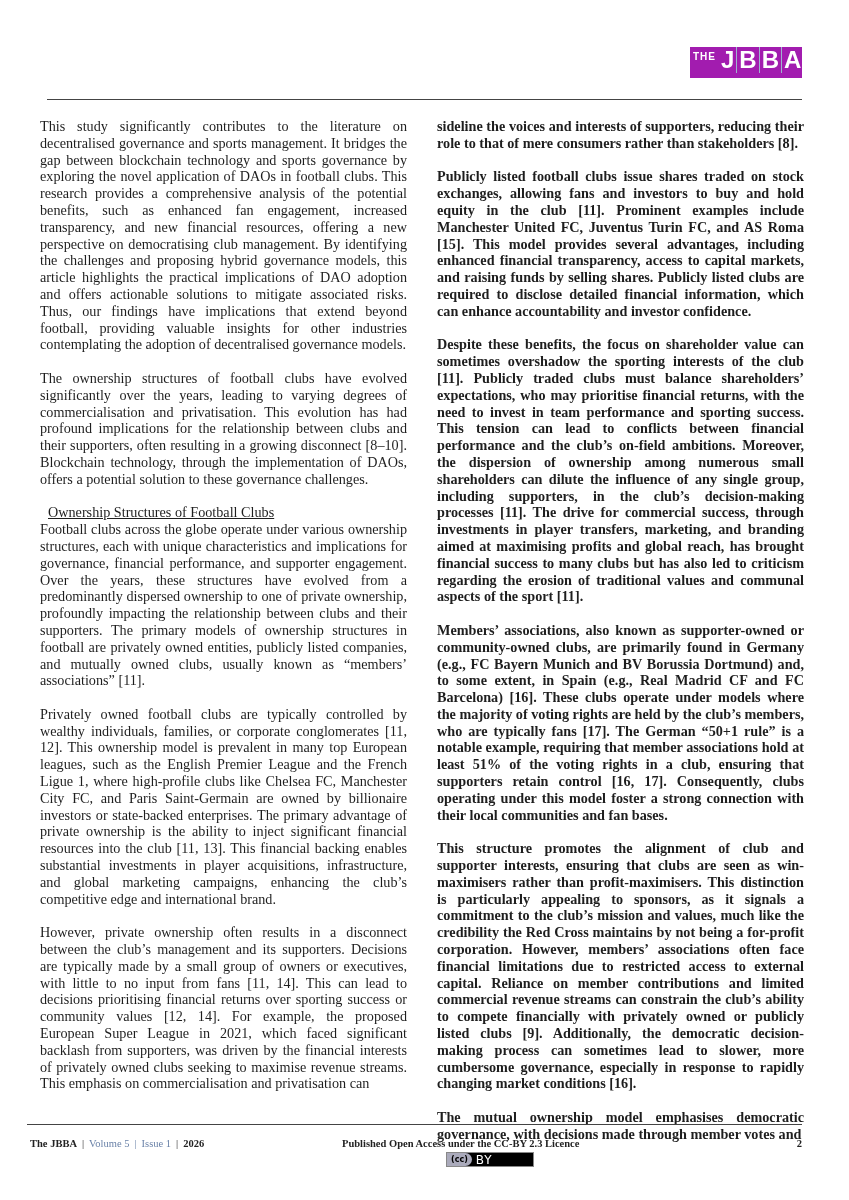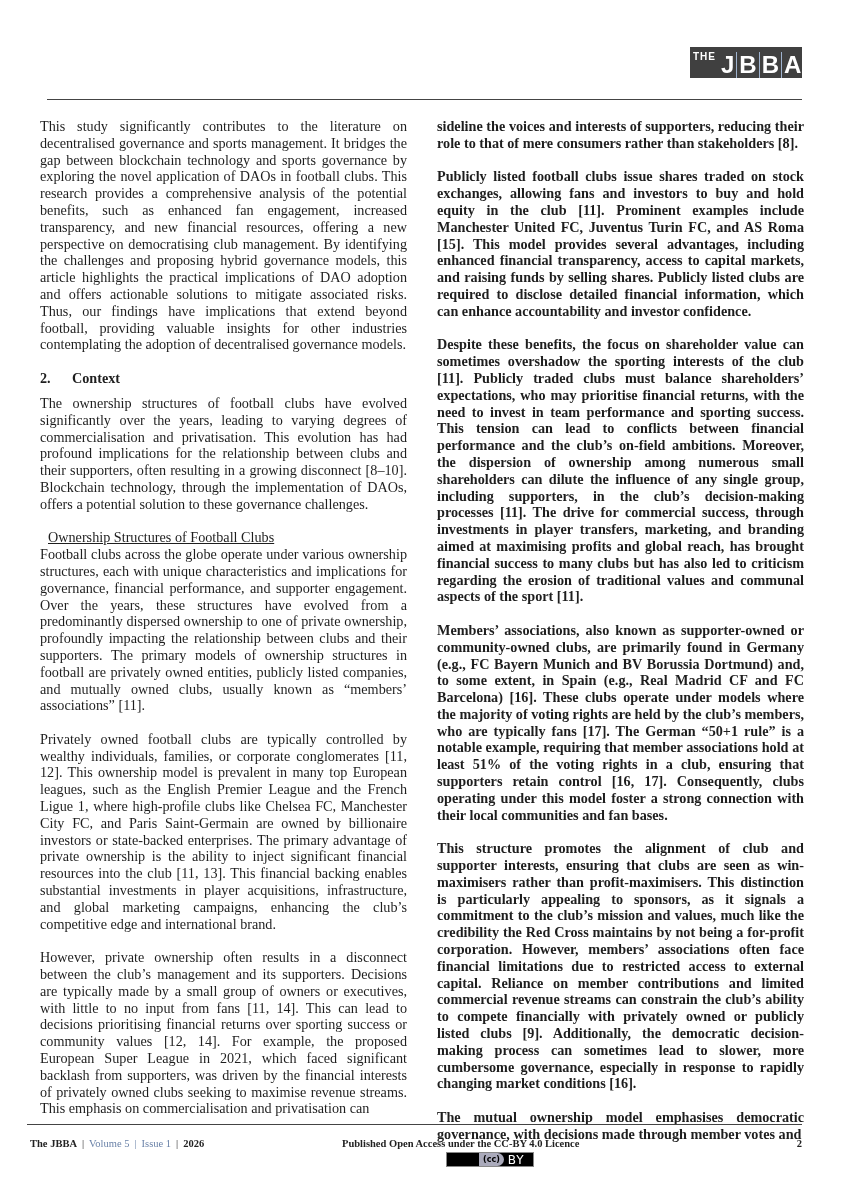--- a/index.html
+++ b/index.html
@@ -3,21 +3,21 @@
   <meta charset="utf-8">
   <style>
     html, body { margin: 0; padding: 0; background: #ffffff; }
     body {
       width: 849px; height: 1200px; position: relative; overflow: hidden;
       font-family: "Liberation Serif", "DejaVu Serif", serif;
       color: #1e1e1e;
     }
     .logo {
       position: absolute; left: 690px; top: 47px; width: 112px; height: 31px;
-      background: #404040; display: flex; align-items: flex-end; padding: 0 3px;
+      background: #a21caf; display: flex; align-items: flex-start; padding: 0 3px;
       box-sizing: border-box; font-family: "Liberation Sans", "DejaVu Sans", sans-serif;
       color: #ffffff;
     }
     .logo .the { font-size: 10px; font-weight: bold; letter-spacing: 1px; margin-right: 3px; align-self: flex-start; margin-top: 4px; }
     .logo .big { display: flex; }
     .logo .big span {
       font-size: 24px; font-weight: bold; line-height: 26px; padding: 0 2px;
       border-left: 1px solid #9fb3cf;
     }
     .logo .big span:first-child { border-left: none; }
@@ -41,21 +41,21 @@
       font-size: 10.5px; font-weight: bold; color: #222;
     }
     .footer .left { position: absolute; left: 0; top: 0; }
     .footer .sep { margin: 0 5px; font-weight: normal; }
     .footer .muted { color: #6a82a8; font-weight: normal; }
     .footer .center { position: absolute; left: 312px; top: 0; }
     .footer .page { position: absolute; right: 0; top: 0; }
     .cc-badge {
       position: absolute; left: 446px; top: 1152px; width: 88px; height: 15px;
       background: #000; border: 1px solid #888; box-sizing: border-box;
-      display: flex; align-items: center; font-family: "DejaVu Sans", sans-serif; padding-left: 32px;
+      display: flex; align-items: center; font-family: "DejaVu Sans", sans-serif;
     }
     .cc-badge .cc {
       background: #aab; color: #000; font-size: 8px; font-weight: bold;
       height: 13px; line-height: 13px; padding: 0 4px; border-radius: 0 7px 7px 0;
     }
     .cc-badge .by { color: #fff; font-size: 12px; margin-left: 4px; letter-spacing: 1px; }
   </style>
 </head>
 <body>
 
@@ -66,21 +66,20 @@
     <span>B</span>
     <span>B</span>
     <span>A</span>
   </span>
 </div>
 
 <div class="rule-top"></div>
 
 <div class="col left">
   <p>This study significantly contributes to the literature on decentralised governance and sports management. It bridges the gap between blockchain technology and sports governance by exploring the novel application of DAOs in football clubs. This research provides a comprehensive analysis of the potential benefits, such as enhanced fan engagement, increased transparency, and new financial resources, offering a new perspective on democratising club management. By identifying the challenges and proposing hybrid governance models, this article highlights the practical implications of DAO adoption and offers actionable solutions to mitigate associated risks. Thus, our findings have implications that extend beyond football, providing valuable insights for other industries contemplating the adoption of decentralised governance models.</p>
-  <h2><span class="num">2.</span><span>Context</span></h2>
   <p>The ownership structures of football clubs have evolved significantly over the years, leading to varying degrees of commercialisation and privatisation. This evolution has had profound implications for the relationship between clubs and their supporters, often resulting in a growing disconnect [8–10]. Blockchain technology, through the implementation of DAOs, offers a potential solution to these governance challenges.</p>
   <span class="subhead">Ownership Structures of Football Clubs</span>
   <p>Football clubs across the globe operate under various ownership structures, each with unique characteristics and implications for governance, financial performance, and supporter engagement. Over the years, these structures have evolved from a predominantly dispersed ownership to one of private ownership, profoundly impacting the relationship between clubs and their supporters. The primary models of ownership structures in football are privately owned entities, publicly listed companies, and mutually owned clubs, usually known as “members’ associations” [11].</p>
   <p>Privately owned football clubs are typically controlled by wealthy individuals, families, or corporate conglomerates [11, 12]. This ownership model is prevalent in many top European leagues, such as the English Premier League and the French Ligue 1, where high-profile clubs like Chelsea FC, Manchester City FC, and Paris Saint-Germain are owned by billionaire investors or state-backed enterprises. The primary advantage of private ownership is the ability to inject significant financial resources into the club [11, 13]. This financial backing enables substantial investments in player acquisitions, infrastructure, and global marketing campaigns, enhancing the club’s competitive edge and international brand.</p>
   <p class="tight">However, private ownership often results in a disconnect between the club’s management and its supporters. Decisions are typically made by a small group of owners or executives, with little to no input from fans [11, 14]. This can lead to decisions prioritising financial returns over sporting success or community values [12, 14]. For example, the proposed European Super League in 2021, which faced significant backlash from supporters, was driven by the financial interests of privately owned clubs seeking to maximise revenue streams. This emphasis on commercialisation and privatisation can</p>
 </div>
 
 <div class="col right">
   <p>sideline the voices and interests of supporters, reducing their role to that of mere consumers rather than stakeholders [8].</p>
   <p>Publicly listed football clubs issue shares traded on stock exchanges, allowing fans and investors to buy and hold equity in the club [11]. Prominent examples include Manchester United FC, Juventus Turin FC, and AS Roma [15]. This model provides several advantages, including enhanced financial transparency, access to capital markets, and raising funds by selling shares. Publicly listed clubs are required to disclose detailed financial information, which can enhance accountability and investor confidence.</p>
@@ -89,20 +88,20 @@
   <p>This structure promotes the alignment of club and supporter interests, ensuring that clubs are seen as win-maximisers rather than profit-maximisers. This distinction is particularly appealing to sponsors, as it signals a commitment to the club’s mission and values, much like the credibility the Red Cross maintains by not being a for-profit corporation. However, members’ associations often face financial limitations due to restricted access to external capital. Reliance on member contributions and limited commercial revenue streams can constrain the club’s ability to compete financially with privately owned or publicly listed clubs [9]. Additionally, the democratic decision-making process can sometimes lead to slower, more cumbersome governance, especially in response to rapidly changing market conditions [16].</p>
   <p class="tight">The mutual ownership model emphasises democratic governance, with decisions made through member votes and</p>
 </div>
 
 <div class="rule-bottom"></div>
 
 <div class="footer">
   <div class="left">
     <span>The JBBA</span><span class="sep">|</span><span class="muted">Volume 5</span><span class="sep muted">|</span><span class="muted">Issue 1</span><span class="sep">|</span><span>2026</span>
   </div>
-  <div class="center">Published Open Access under the CC-BY 4.0 Licence</div>
+  <div class="center">Published Open Access under the CC-BY 2.3 Licence</div>
   <div class="page">2</div>
 </div>
 
 <div class="cc-badge">
   <span class="cc">(cc)</span>
   <span class="by">BY</span>
 </div>
 
 </body></html>

